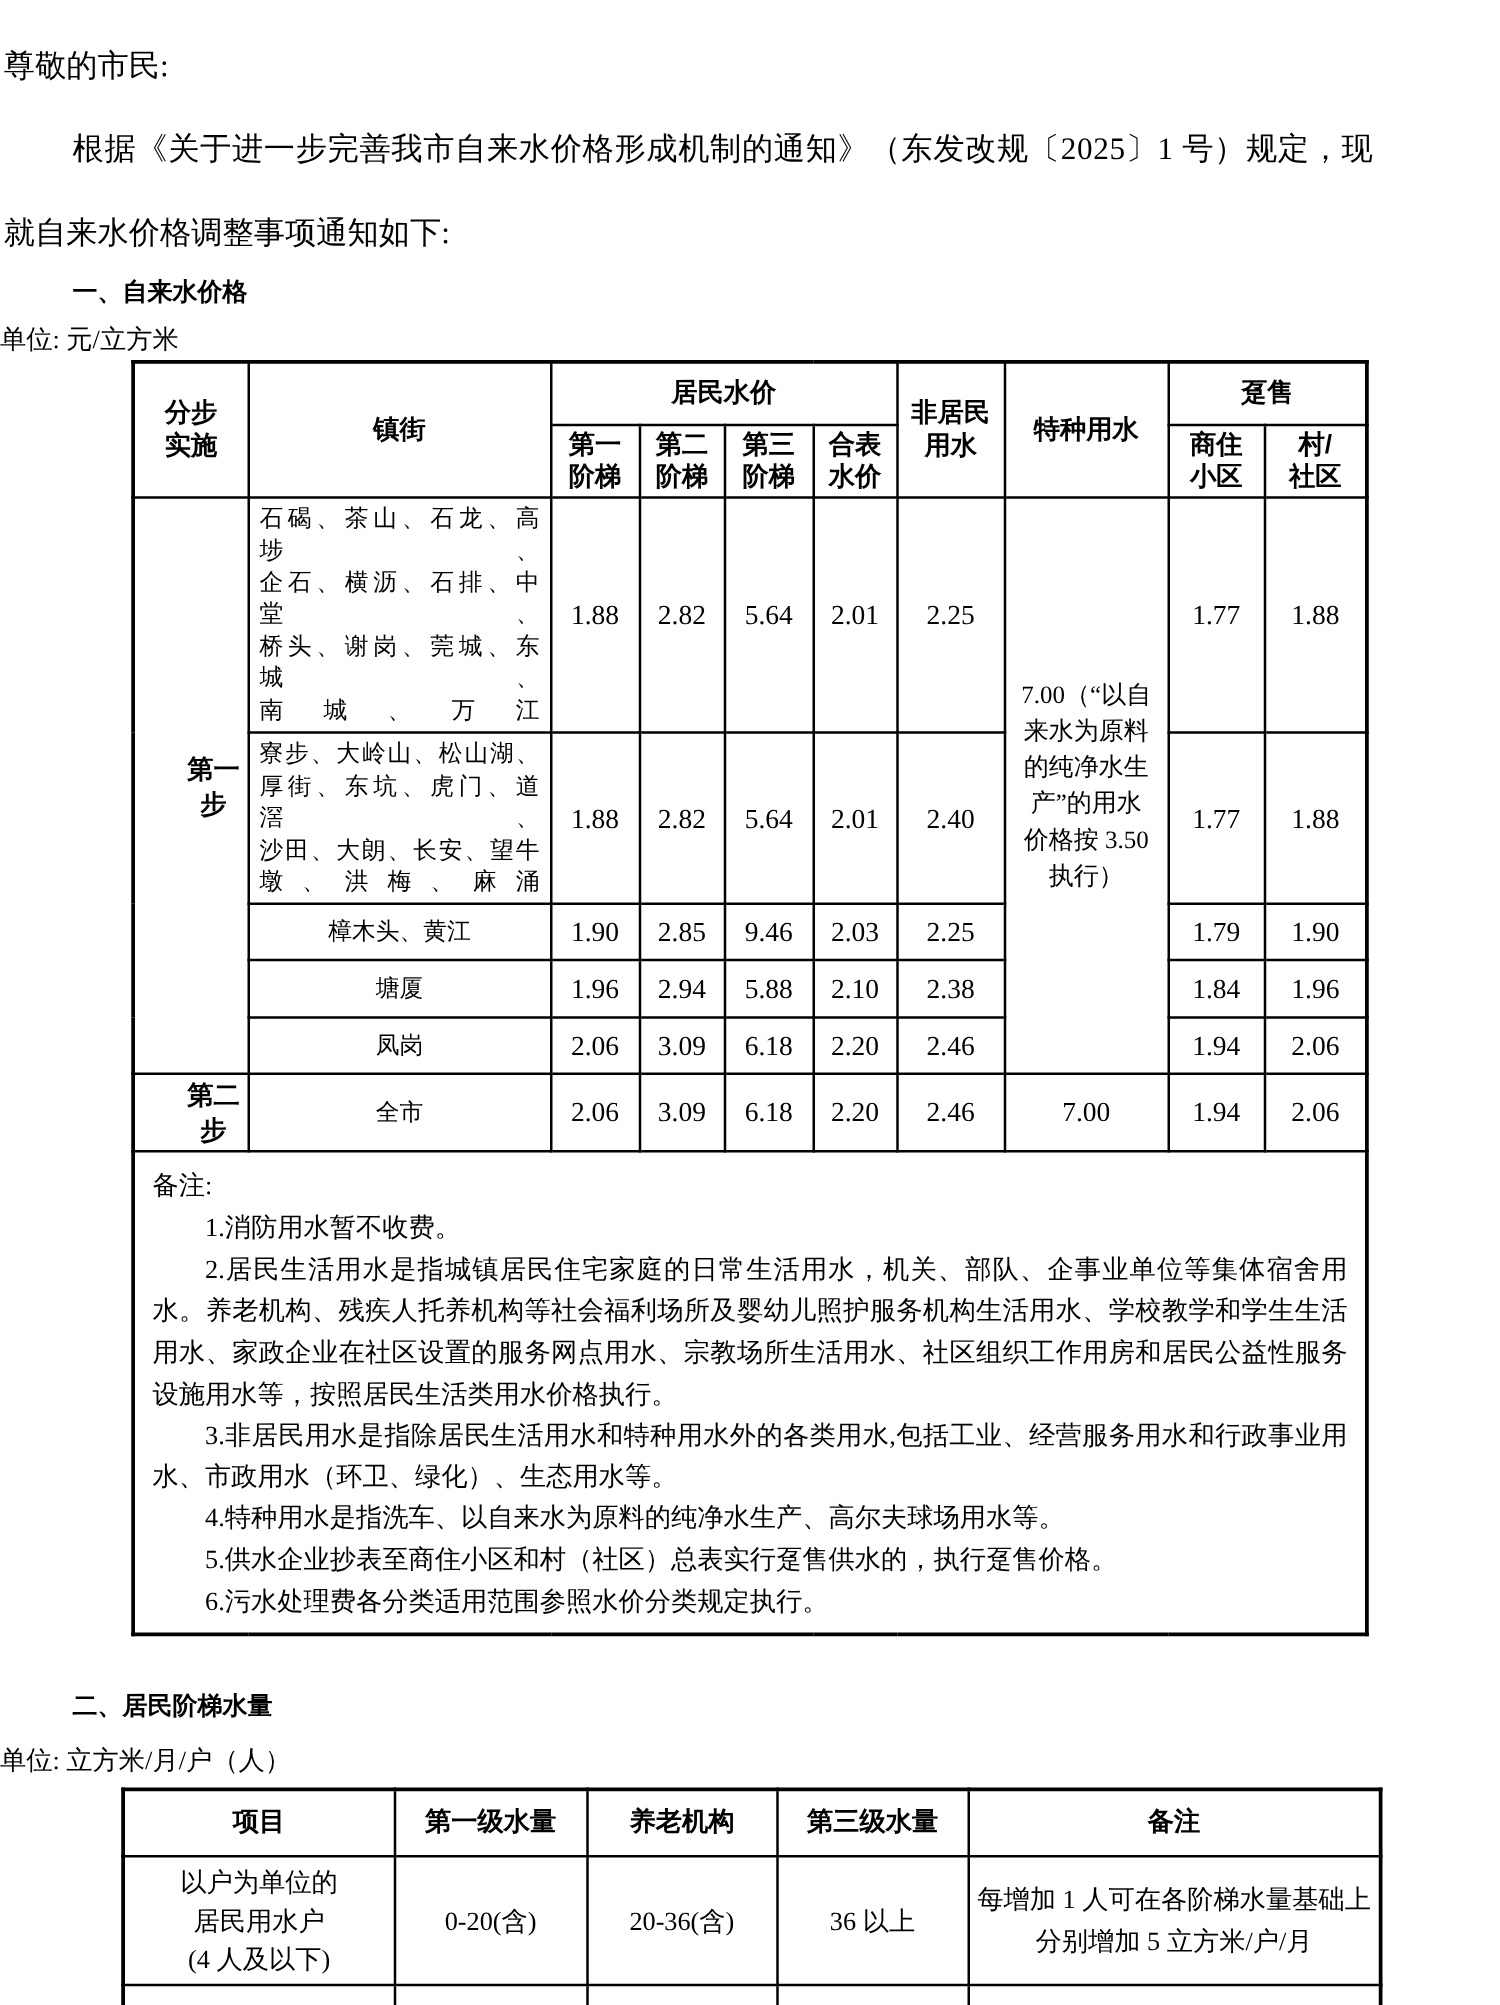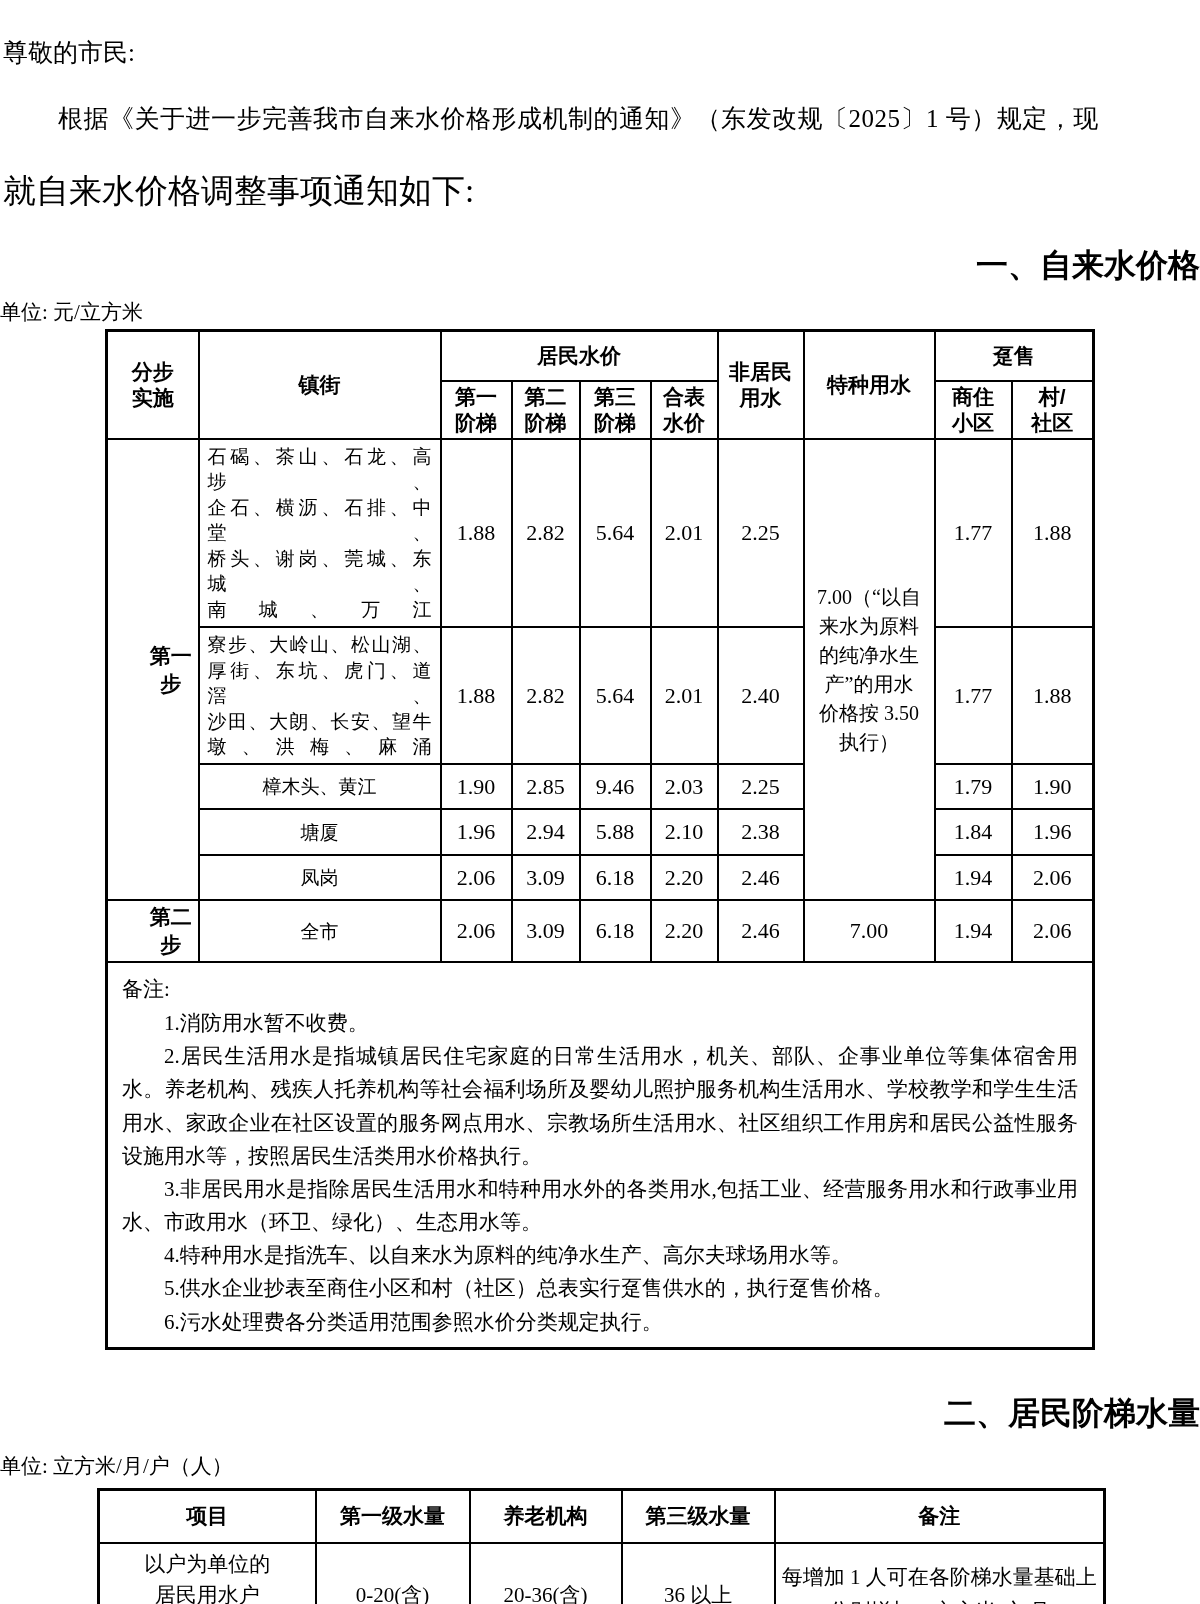--- a/index.html
+++ b/index.html
@@ -16,30 +16,29 @@
   .greeting {
     font-size: 25px;
     margin: 36px 0 0 3px;
   }
   .para-line1 {
     font-size: 25px;
     margin: 33px 20px 0 58px;
     letter-spacing: 0.5px;
   }
   .para-line2 {
-    font-size: 33px;
+    font-size: 25px;
     margin: 34px 0 0 3px;
     font-family: Liberation Serif, serif;
   }
   .section-title {
     font-family: "Liberation Sans", "DejaVu Sans", sans-serif;
     font-weight: bold;
-    font-size: 32px;
-    margin: 30px 0 0 58px;
-    text-align: right;
+    font-size: 20px;
+    margin: 18px 0 0 58px;
   }
   .section-title.second { margin-top: 42px; }
 
   .unit-label {
     font-size: 21px;
     text-align: left;
     margin: 10px 108px 0 0;
   }
   .unit-label.second { margin: 16px 97px 0 0; }
 

